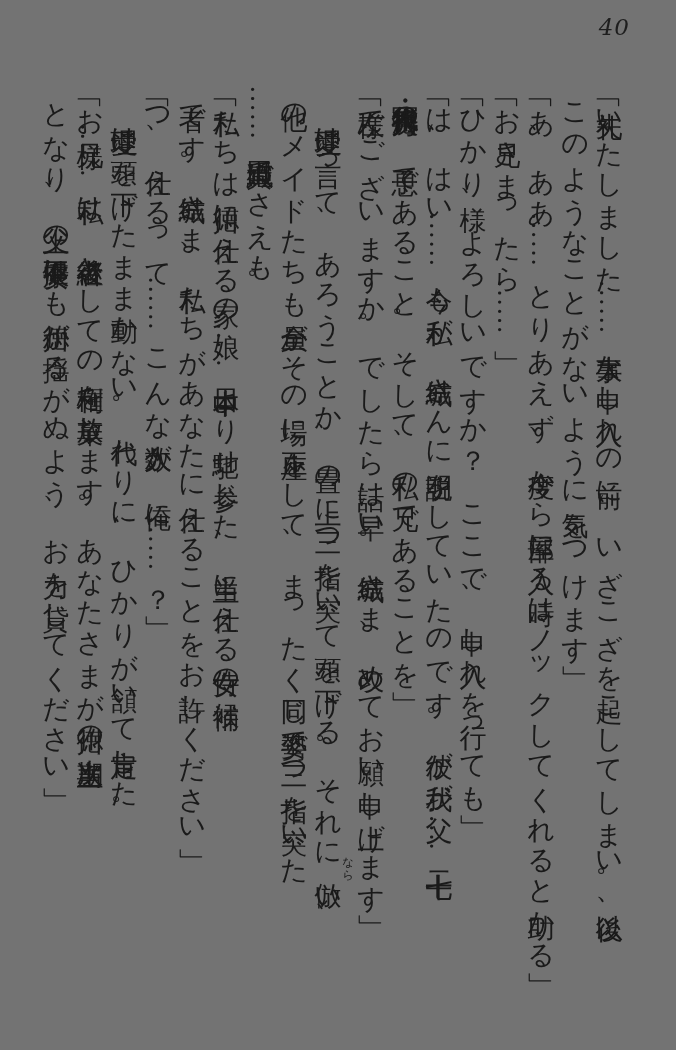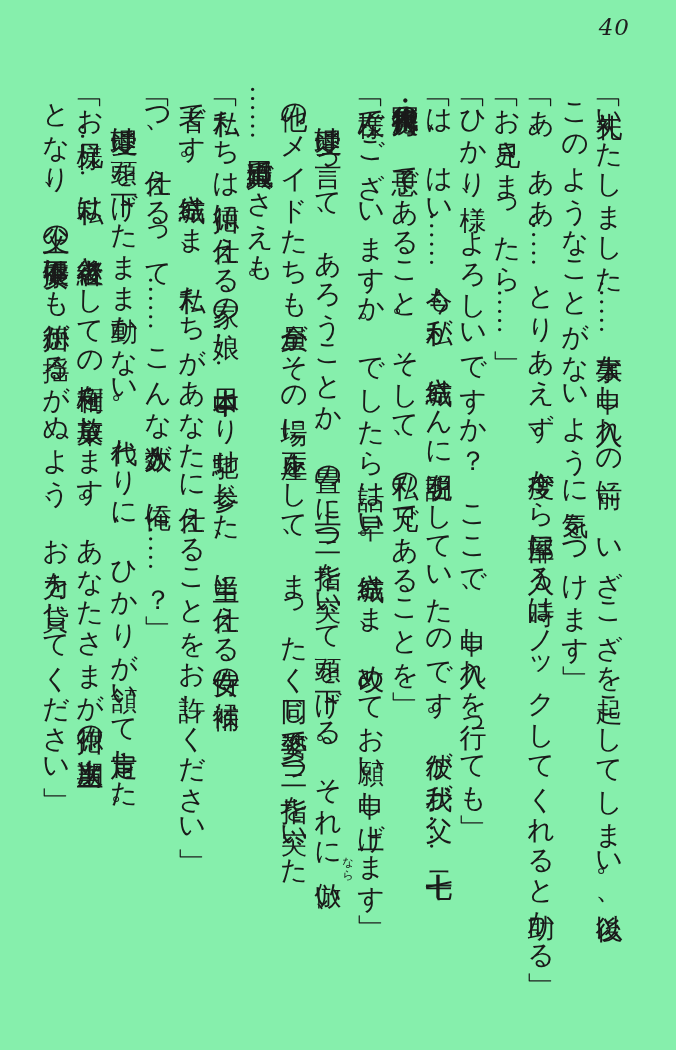--- a/index.html
+++ b/index.html
@@ -10,21 +10,21 @@
     width: 676px;
     height: 1050px;
     background: #fdfdfc;
     overflow: hidden;
     font-family: "Liberation Serif", "DejaVu Serif", serif;
   }
   .page {
     position: relative;
     width: 676px;
     height: 1050px;
-    background: #86efac;
+    background: #737373;
   }
   .page-number {
     position: absolute;
     top: 14px;
     right: 46px;
     font-family: "DejaVu Serif", "Liberation Serif", serif;
     font-style: italic;
     font-size: 23px;
     color: #1e1e1e;
     letter-spacing: 1px;

